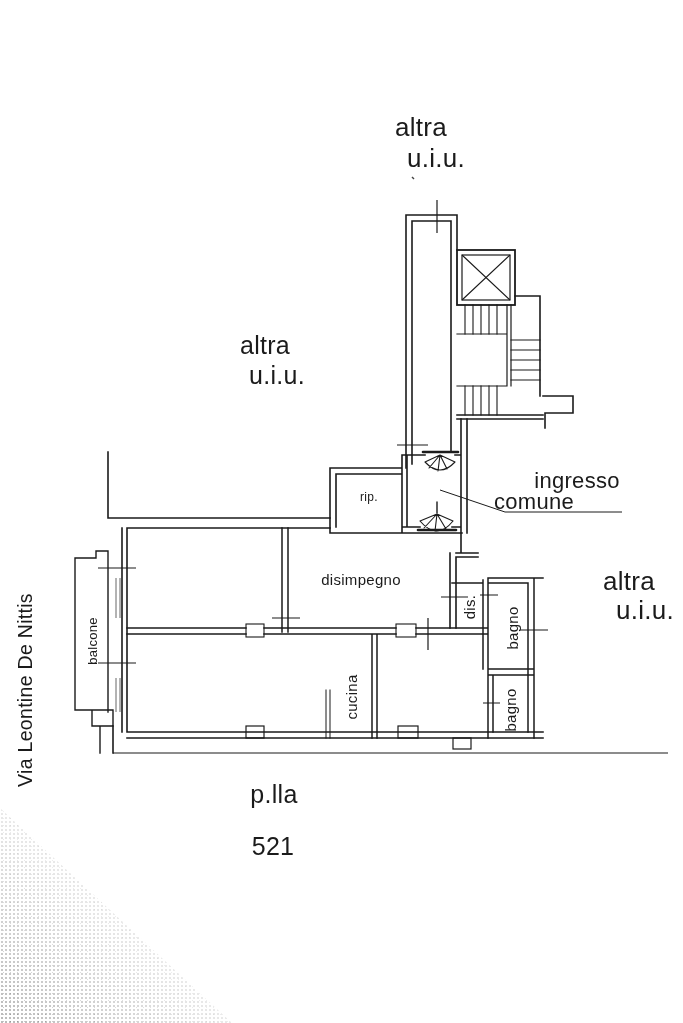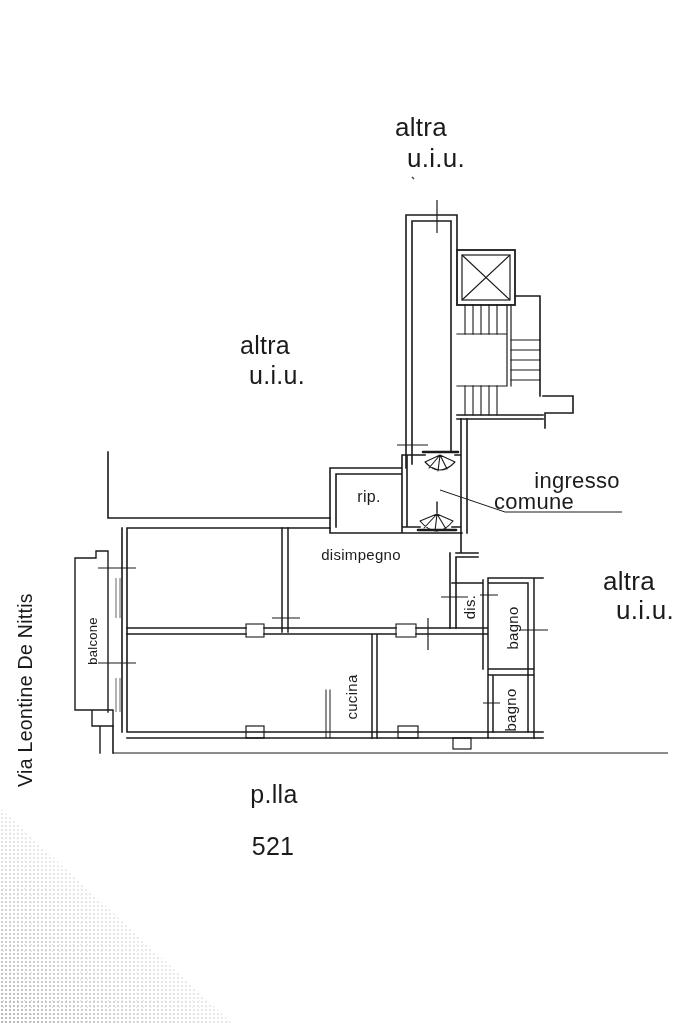--- a/index.html
+++ b/index.html
@@ -12,21 +12,21 @@
     position:absolute;white-space:nowrap;
     transform:translate(-50%,-50%);
     color:#1b1b1b;line-height:1;letter-spacing:.3px;
   }
   .vlbl{
     position:absolute;white-space:nowrap;
     transform:translate(-50%,-50%) rotate(-90deg);
     color:#1b1b1b;line-height:1;letter-spacing:.3px;
   }
   .fs31{font-size:25px;} .fs26{font-size:26px;} .fs25{font-size:25px;}
-  .fs22{font-size:22px;} .fs19{font-size:19.5px;} .fs16{font-size:16px;}
+  .fs22{font-size:22px;} .fs19{font-size:19.5px;} .fs16{font-size:12px;}
   .fs15{font-size:15px;} .fs13{font-size:13px;}
   .stipple{
     position:absolute;left:0;top:808px;width:232px;height:215px;
     clip-path:polygon(0 0,100% 100%,0 100%);
     background-image:
       radial-gradient(rgba(40,40,40,.55) .6px, transparent .95px),
       radial-gradient(rgba(70,70,70,.35) .5px, transparent .85px);
     background-size:4px 4px,7px 7px;
     -webkit-mask-image:linear-gradient(to top right,rgba(0,0,0,.85),transparent 72%);
     mask-image:linear-gradient(to top right,rgba(0,0,0,.85),transparent 72%);
@@ -152,21 +152,21 @@
   <div class="lbl fs25" style="left:265px;top:345px">altra</div>
   <div class="lbl fs25" style="left:277px;top:375px">u.i.u.</div>
 
   <div class="lbl fs26" style="left:629px;top:581px">altra</div>
   <div class="lbl fs26" style="left:645px;top:610px">u.i.u.</div>
 
   <div class="lbl fs22" style="left:577px;top:481px">ingresso</div>
   <div class="lbl fs22" style="left:534px;top:502px">comune</div>
 
   <div class="lbl fs16" style="left:369px;top:497px">rip.</div>
-  <div class="lbl fs15" style="left:361px;top:554px">disimpegno</div>
+  <div class="lbl fs15" style="left:361px;top:579px">disimpegno</div>
   <div class="vlbl fs15" style="left:469px;top:607px">dis.</div>
   <div class="vlbl fs15" style="left:512px;top:628px">bagno</div>
   <div class="vlbl fs15" style="left:510px;top:710px">bagno</div>
   <div class="vlbl fs15" style="left:351px;top:697px">cucina</div>
   <div class="vlbl fs13" style="left:92px;top:641px">balcone</div>
 
   <div class="vlbl fs19" style="left:26px;top:690px">Via Leontine De Nittis</div>
 
   <div class="lbl fs31" style="left:274px;top:794px">p.lla</div>
   <div class="lbl fs31" style="left:273px;top:846px">521</div>

